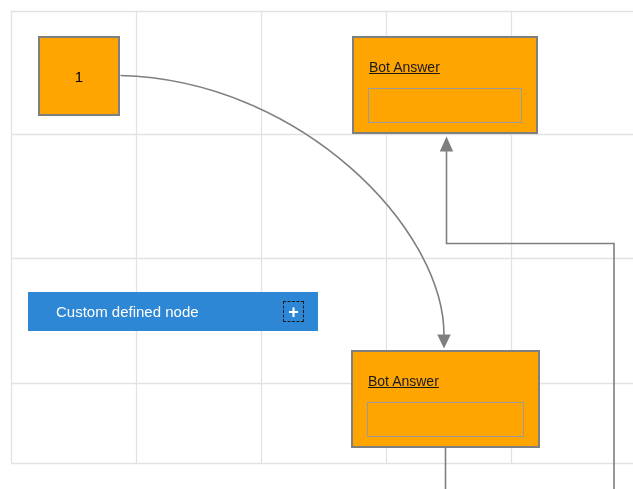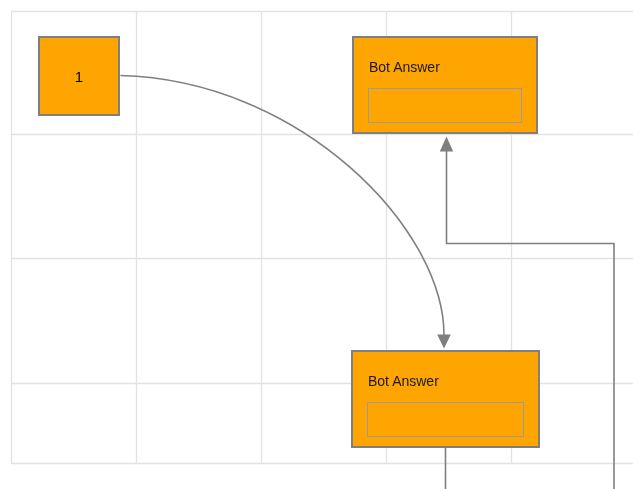--- a/index.html
+++ b/index.html
@@ -61,20 +61,21 @@
   }
   #bot-answer-bottom {
     left: 351px; top: 350px;
     width: 189px; height: 98px;
   }
   .bot-title {
     position: absolute;
     left: 15px; top: 21px;
     font-size: 14px;
     color: var(--title_text, #1a1a1a);
+    text-decoration: underline;
   }
   .bot-input {
     position: absolute;
     left: 14px; top: 50px;
     width: calc(100% - 28px);
     height: 35px;
     box-sizing: border-box;
     background: transparent;
     border: 1px solid var(--inner_border, #9b9b9b);
     outline: none;
@@ -150,14 +151,18 @@
   <div class="node bot-node" id="bot-answer-top">
     <span class="bot-title">Bot Answer</span>
     <input class="bot-input" type="text" value="" style="">
   </div>
 
   <div class="node bot-node" id="bot-answer-bottom">
     <span class="bot-title">Bot Answer</span>
     <input class="bot-input" type="text" value="" style="">
   </div>
 
+  <div class="node" id="custom-node">
+    <span class="custom-label">Custom defined node</span>
+    <span class="plus-box">+</span>
+  </div>
 
 </div>
 
 </body></html>

